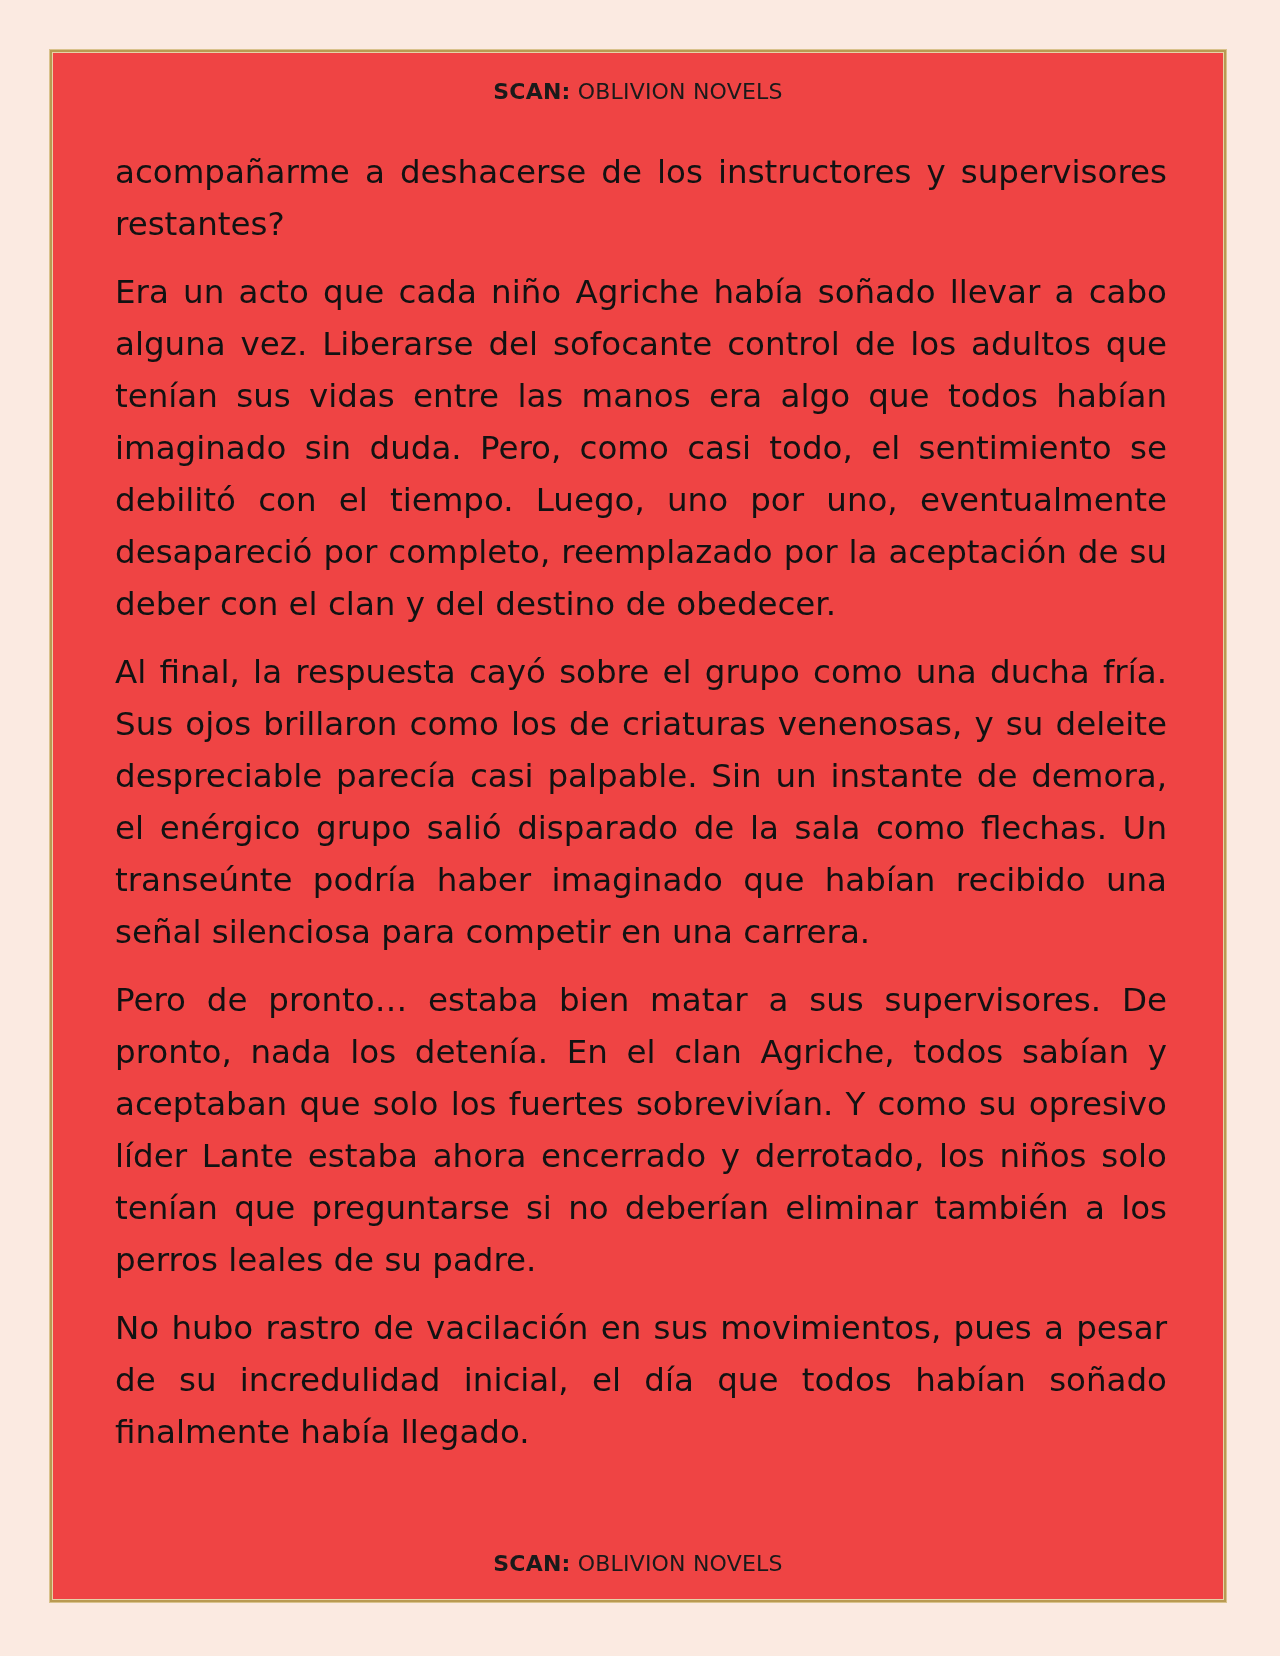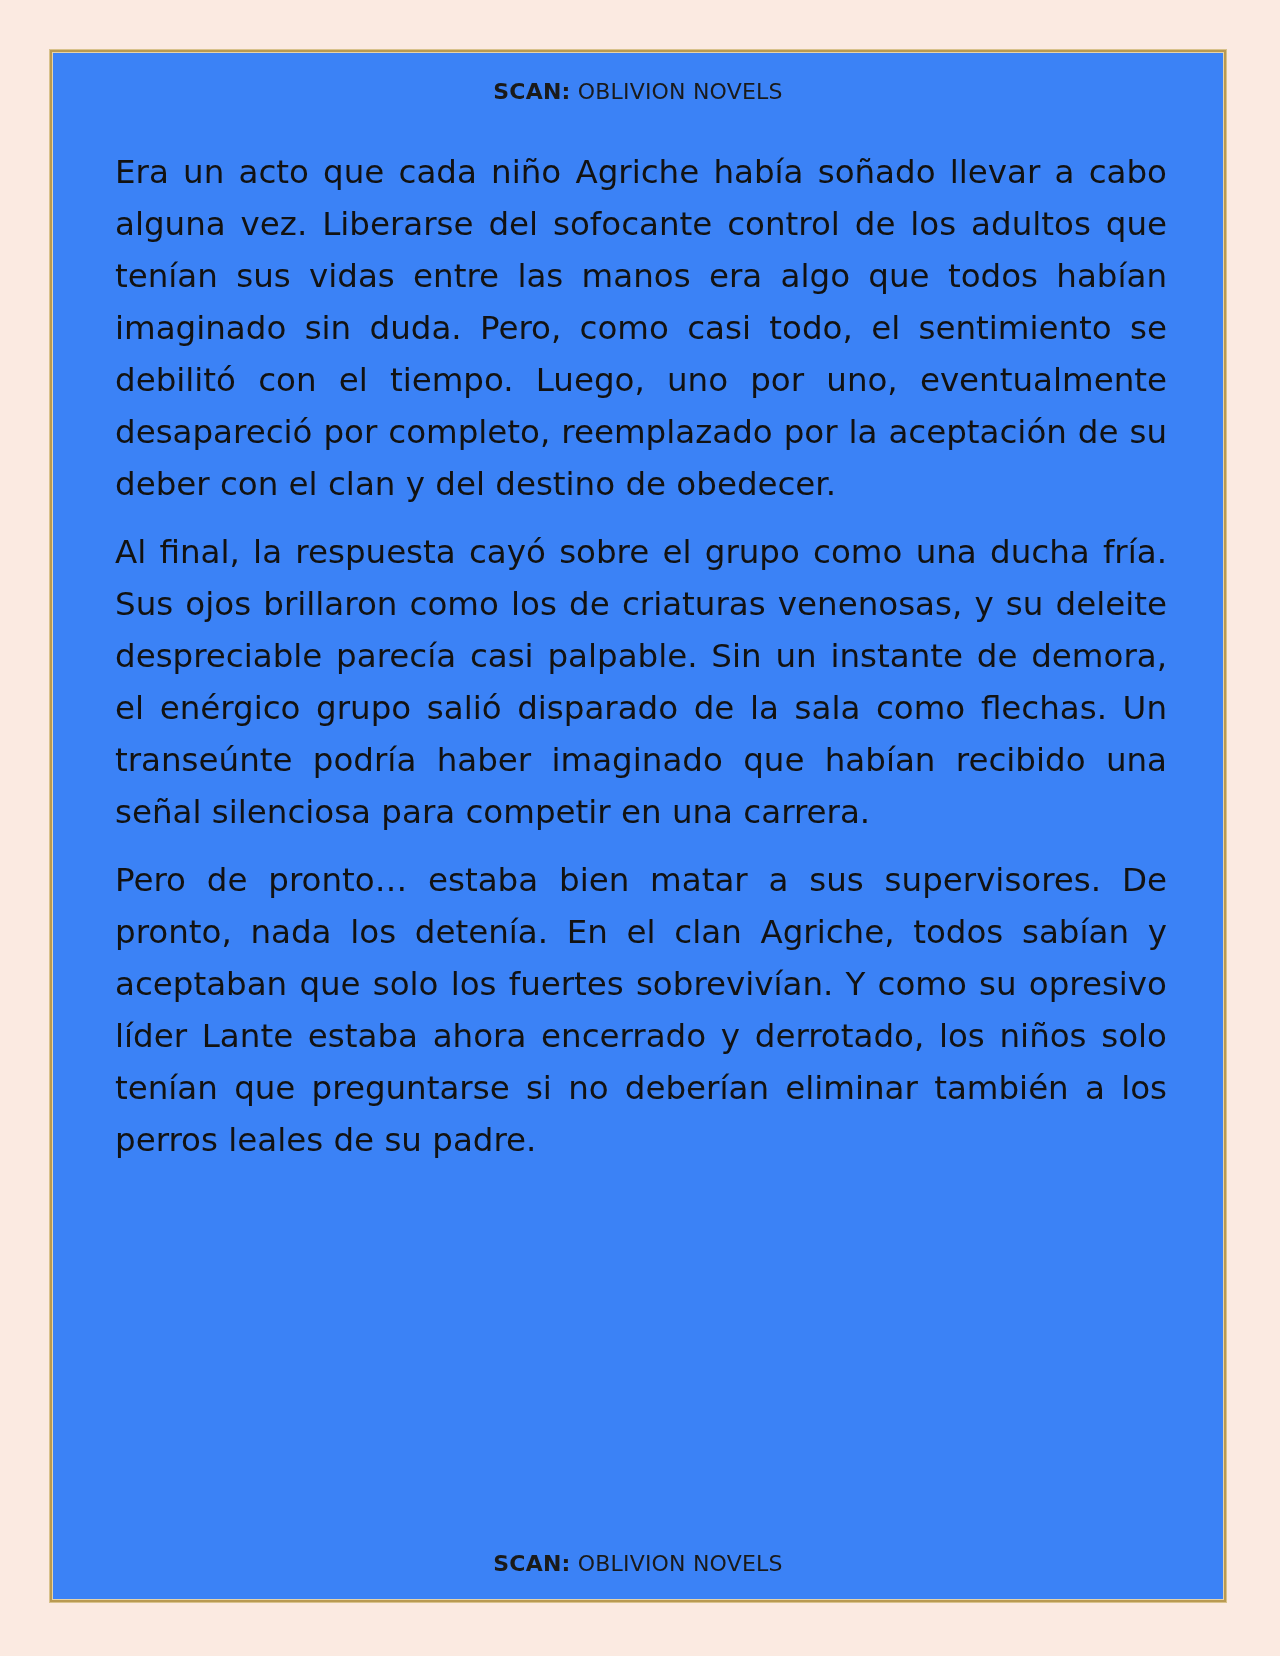--- a/index.html
+++ b/index.html
@@ -17,21 +17,21 @@
   }
   .page-frame {
     position: absolute;
     left: 50px;
     top: 50px;
     width: 1176px;
     height: 1552px;
     box-sizing: border-box;
     border: 2px solid #b99a52;
     box-shadow: inset 0 0 0 1px #e6d3a8, 0 0 0 1px #d9c28c;
-    background: #3b82f6;
+    background: #ef4444;
   }
   .running-head {
     position: absolute;
     left: 0;
     right: 0;
     text-align: center;
     font-size: 22px;
     letter-spacing: 0.2px;
     color: #1a1a1a;
   }
@@ -60,23 +60,25 @@
 <body>
 
 <div class="page-frame">
 
   <div class="running-head header">
     <span class="label">SCAN:</span>
     <span>OBLIVION NOVELS</span>
   </div>
 
   <div class="body-text">
+    <p class="para">acompañarme a deshacerse de los instructores y supervisores restantes?</p>
     <p class="para">Era un acto que cada niño Agriche había soñado llevar a cabo alguna vez. Liberarse del sofocante control de los adultos que tenían sus vidas entre las manos era algo que todos habían imaginado sin duda. Pero, como casi todo, el sentimiento se debilitó con el tiempo. Luego, uno por uno, eventualmente desapareció por completo, reemplazado por la aceptación de su deber con el clan y del destino de obedecer.</p>
     <p class="para">Al final, la respuesta cayó sobre el grupo como una ducha fría. Sus ojos brillaron como los de criaturas venenosas, y su deleite despreciable parecía casi palpable. Sin un instante de demora, el enérgico grupo salió disparado de la sala como flechas. Un transeúnte podría haber imaginado que habían recibido una señal silenciosa para competir en una carrera.</p>
     <p class="para">Pero de pronto… estaba bien matar a sus supervisores. De pronto, nada los detenía. En el clan Agriche, todos sabían y aceptaban que solo los fuertes sobrevivían. Y como su opresivo líder Lante estaba ahora encerrado y derrotado, los niños solo tenían que preguntarse si no deberían eliminar también a los perros leales de su padre.</p>
+    <p class="para">No hubo rastro de vacilación en sus movimientos, pues a pesar de su incredulidad inicial, el día que todos habían soñado finalmente había llegado.</p>
   </div>
 
   <div class="running-head footer">
     <span class="label">SCAN:</span>
     <span>OBLIVION NOVELS</span>
   </div>
 
 </div>
 
 </body></html>

